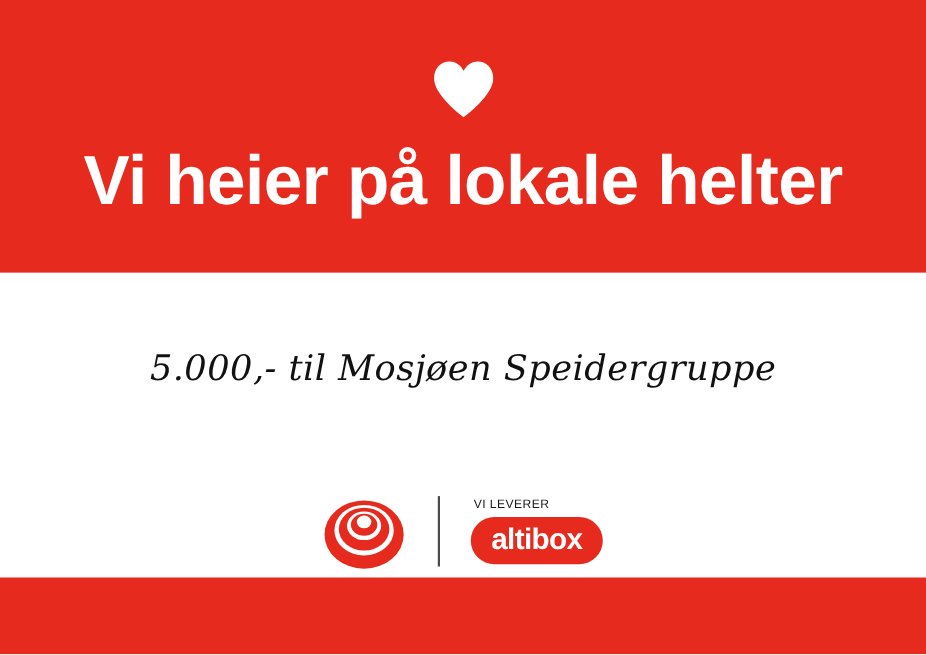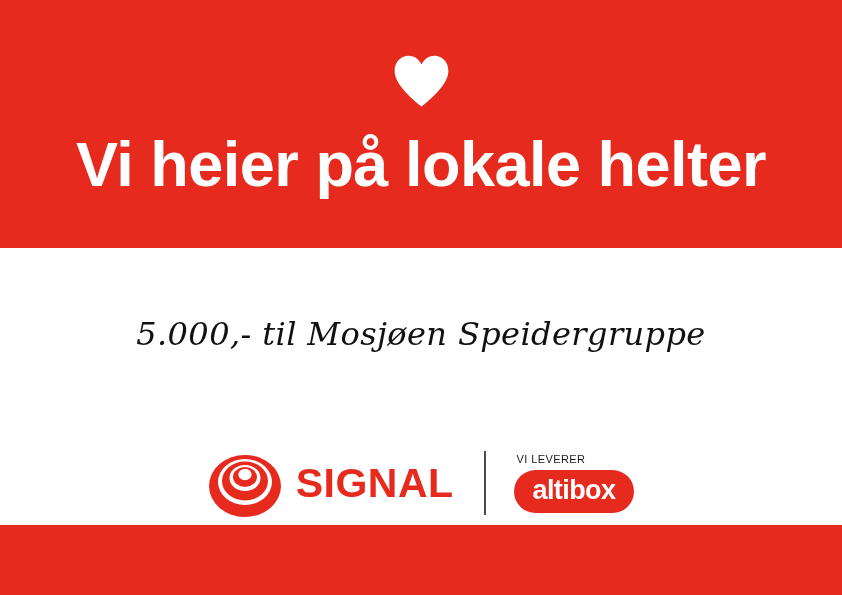--- a/index.html
+++ b/index.html
@@ -199,21 +199,20 @@
 
     <div class="signal-lockup">
       <svg class="signal-mark" viewBox="0 0 74 70" aria-hidden="true">
         <ellipse cx="37" cy="38" rx="36" ry="31" fill="#e62b1e"></ellipse>
         <ellipse cx="37" cy="34" rx="27" ry="23" fill="#ffffff"></ellipse>
         <ellipse cx="37" cy="33" rx="23" ry="19.5" fill="#e62b1e"></ellipse>
         <ellipse cx="37" cy="30" rx="15.5" ry="13" fill="#ffffff"></ellipse>
         <ellipse cx="37" cy="29" rx="12" ry="10" fill="#e62b1e"></ellipse>
         <ellipse cx="37" cy="26.5" rx="6.6" ry="5.8" fill="#ffffff"></ellipse>
       </svg>
-      <div class="signal-word">SIGNAL</div>
     </div>
 
     <div class="logo-divider"></div>
 
     <div class="altibox-lockup">
       <div class="altibox-kicker">VI LEVERER</div>
       <div class="altibox-pill">
         <span class="altibox-word">altibox</span>
       </div>
     </div>

